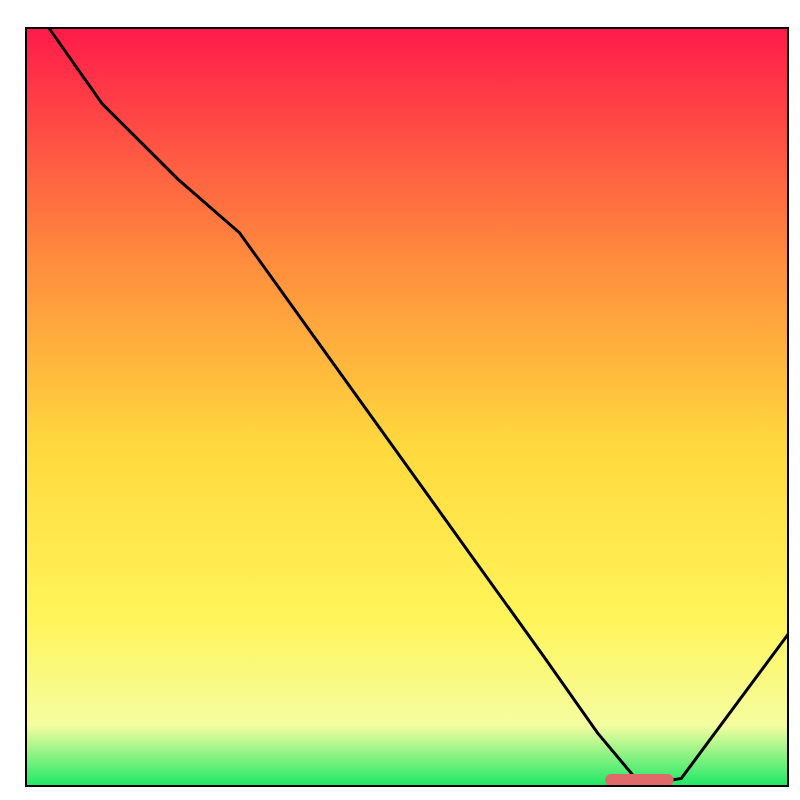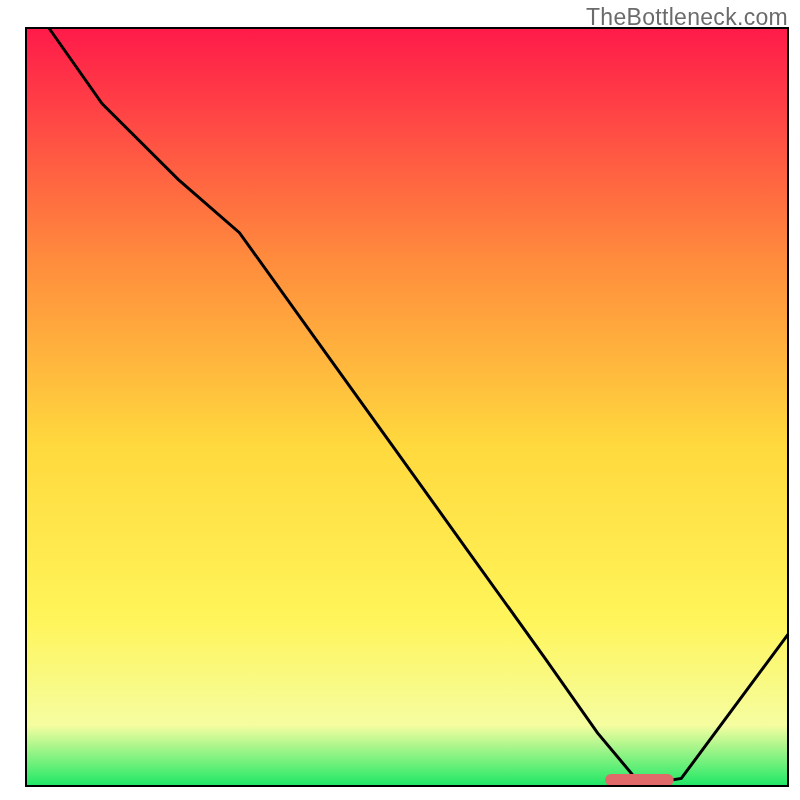--- a/index.html
+++ b/index.html
@@ -26,21 +26,20 @@
     z-index: 10;
   }
   svg {
     display: block;
   }
 </style>
 </head>
 <body>
 
 <div class="container">
-  <div class="watermark">TheBottleneck.com</div>
 
   <svg width="800" height="800" viewBox="0 0 800 800">
     <defs>
       <linearGradient id="bg-grad" x1="0" y1="0" x2="0" y2="1">
         <stop id="g0" offset="0%" stop-color="#ff1a4a"></stop>
         <stop id="g1" offset="30%" stop-color="#ff8a3d"></stop>
         <stop id="g2" offset="55%" stop-color="#ffd93d"></stop>
         <stop id="g3" offset="78%" stop-color="#fff55a"></stop>
         <stop id="g4" offset="92%" stop-color="#f5fda0"></stop>
         <stop id="g5" offset="100%" stop-color="#1ee865"></stop>

